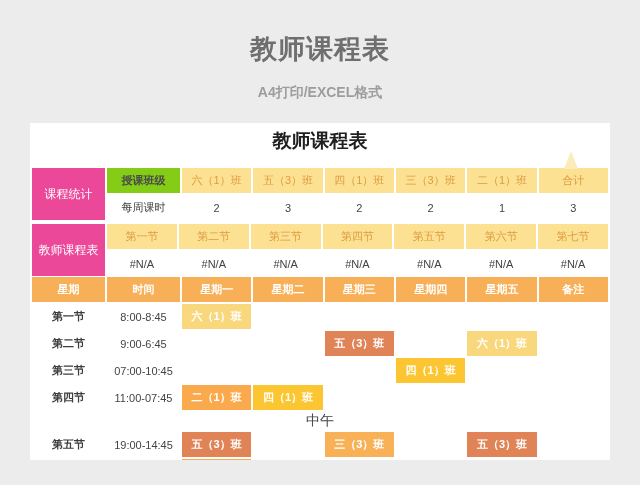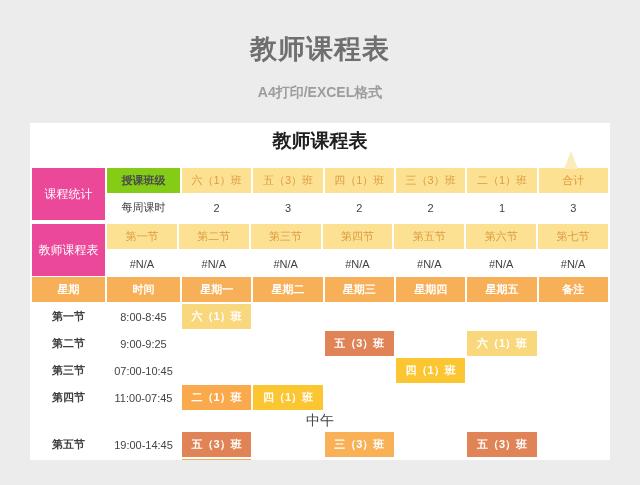--- a/index.html
+++ b/index.html
@@ -171,21 +171,21 @@
       <td>8:00-8:45</td>
       <td class="hl hl-paleyellow">六（1）班</td>
       <td></td>
       <td></td>
       <td></td>
       <td></td>
       <td></td>
     </tr>
     <tr>
       <td class="period">第二节</td>
-      <td>9:00-9:25</td>
+      <td>9:00-6:45</td>
       <td></td>
       <td></td>
       <td class="hl hl-salmon">五（3）班</td>
       <td></td>
       <td class="hl hl-paleyellow">六（1）班</td>
       <td></td>
     </tr>
     <tr>
       <td class="period">第三节</td>
       <td>07:00-10:45</td>

